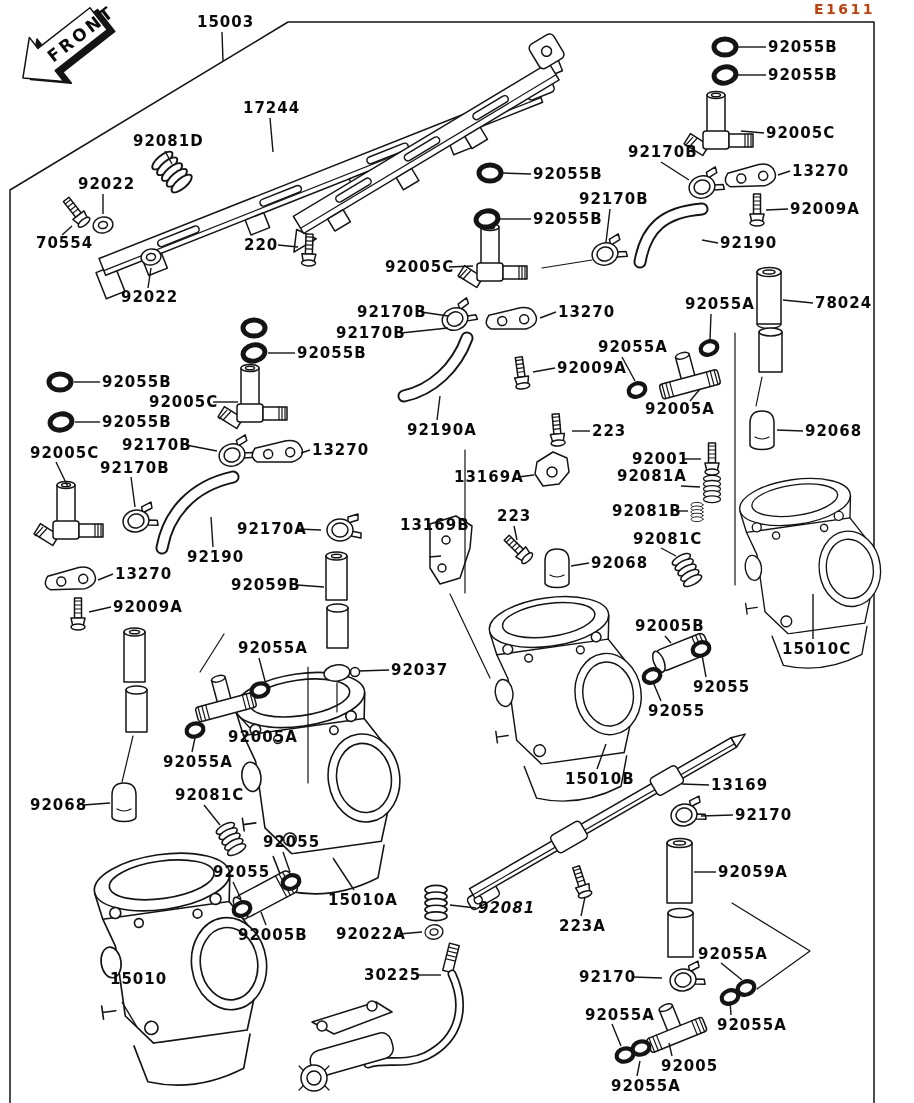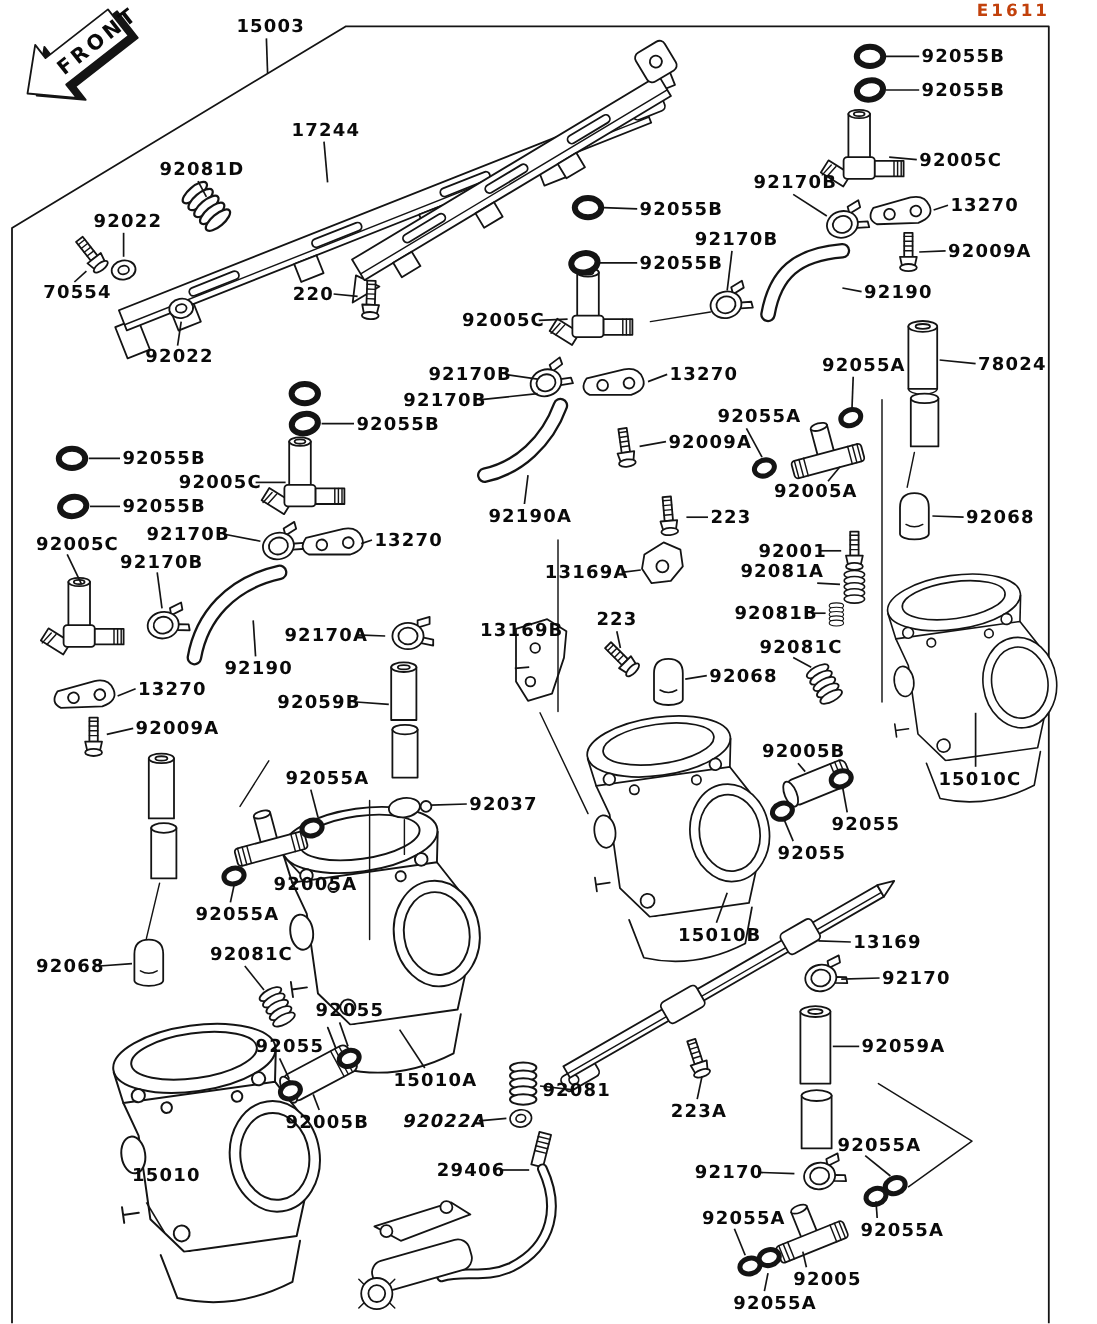--- a/index.html
+++ b/index.html
@@ -460,24 +460,24 @@
       <div class="plabel" style="left: 238px; top: 640px;">92055A</div>
       <div class="plabel" style="left: 391px; top: 662px;">92037</div>
       <div class="plabel" style="left: 228px; top: 729px;">92005A</div>
       <div class="plabel" style="left: 163px; top: 754px;">92055A</div>
       <div class="plabel" style="left: 175px; top: 787px;">92081C</div>
       <div class="plabel" style="left: 263px; top: 834px;">92055</div>
       <div class="plabel" style="left: 213px; top: 864px;">92055</div>
       <div class="plabel" style="left: 238px; top: 927px;">92005B</div>
       <div class="plabel" style="left: 110px; top: 971px;">15010</div>
       <div class="plabel" style="left: 328px; top: 892px;">15010A</div>
-      <div class="plabel" style="left: 452px; top: 900px;">92081</div>
-      <div class="plabel" style="left: 336px; top: 926px; font-style: italic;">92022A</div>
+      <div class="plabel" style="left: 478px; top: 900px; font-style: italic;">92081</div>
+      <div class="plabel" style="left: 336px; top: 926px;">92022A</div>
       <div class="plabel" style="left: 559px; top: 918px;">223A</div>
-      <div class="plabel" style="left: 364px; top: 967px;">29406</div>
+      <div class="plabel" style="left: 364px; top: 967px;">30225</div>
       <div class="plabel" style="left: 579px; top: 969px;">92170</div>
       <div class="plabel" style="left: 698px; top: 946px;">92055A</div>
       <div class="plabel" style="left: 585px; top: 1007px;">92055A</div>
       <div class="plabel" style="left: 717px; top: 1017px;">92055A</div>
       <div class="plabel" style="left: 661px; top: 1058px;">92005</div>
       <div class="plabel" style="left: 611px; top: 1078px;">92055A</div>
     </div>
 
 <div id="code-badge">E1611</div>
 

